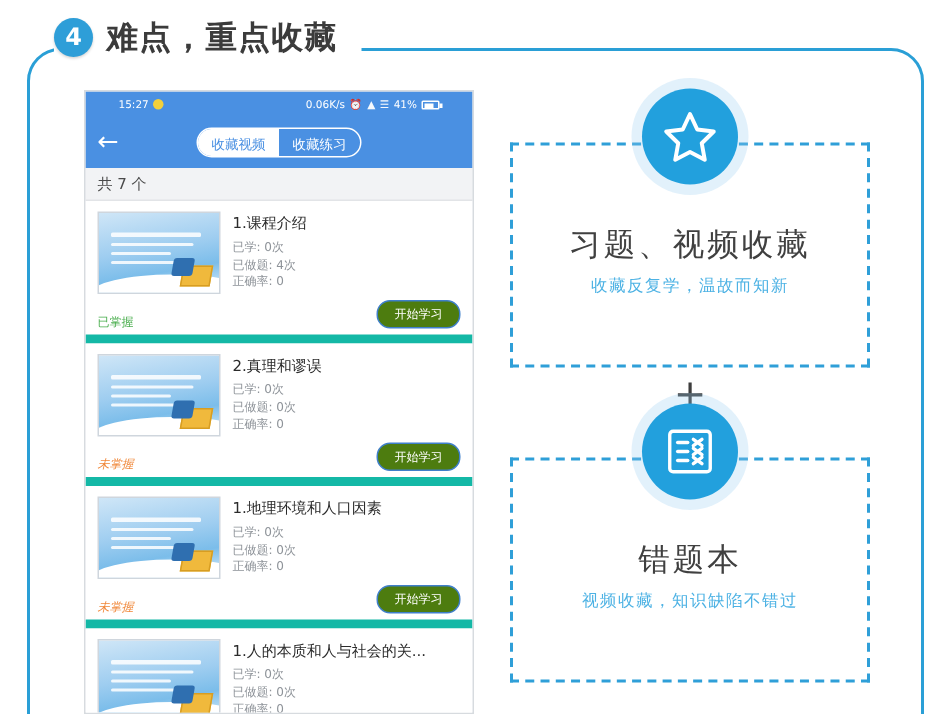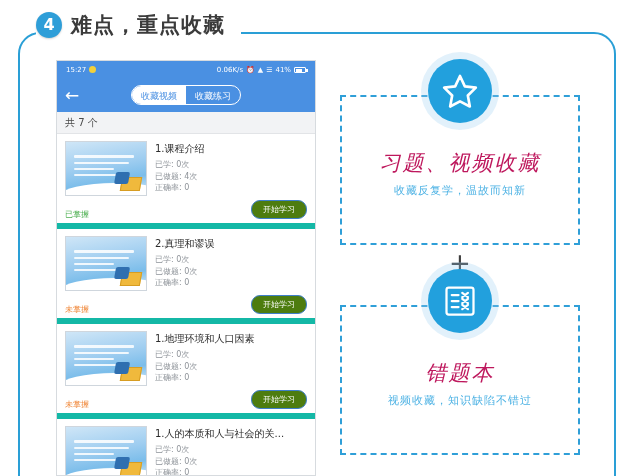--- a/index.html
+++ b/index.html
@@ -58,21 +58,21 @@
     position: absolute;
     left: 56px; top: 60px;
     width: 260px; height: 416px;
     background: #eceef0;
     border: 1px solid #d7dbdf;
     overflow: hidden;
   }
   .statusbar {
     height: 17px; background: #4a90e2;
     display: flex; align-items: center; justify-content: space-between;
-    padding: 0 9px;
+    padding: 0 22px;
     color: #ffffff; font-size: 7px;
   }
   .sb-left { display: flex; align-items: center; gap: 3px; }
   .sb-right { display: flex; align-items: center; gap: 3px; margin-left: 22px; }
   .sb-dot { width: 7px; height: 7px; border-radius: 50%; background: #f2d03b; }
   .sb-ico { font-size: 7px; opacity: .95; }
   .batt {
     display: inline-block; width: 12px; height: 6px;
     border: 1px solid #fff; border-radius: 1px;
     position: relative;
@@ -160,21 +160,21 @@
     white-space: nowrap; overflow: hidden; text-overflow: ellipsis;
   }
   .stat { font-size: 8px; color: #8e9399; line-height: 1.45; }
 
   .card-bottom {
     display: flex; align-items: center; justify-content: space-between;
     margin-top: 4px; height: 18px;
   }
   .mastery { font-size: 8px; margin-top: 10px; }
   .mastery.mastered { color: #4caf50; }
-  .mastery.not-mastered { color: #f0883a; }
+  .mastery.not-mastered { color: #f0883a; font-style: italic; }
   .start-btn {
     background: #4d7c0f; color: #ffffff;
     font-size: 8px; border-radius: 9px;
     padding: 3px 11px; white-space: nowrap;
     border: 1px solid #3f7fca;
   }
 
   
   .feature {
     position: absolute;
@@ -198,23 +198,22 @@
   .feature.bottom .feature-icon { top: -38px; }
 
   .feature-text {
     position: absolute; left: 0; right: 0;
     text-align: center;
   }
   .feature.top .feature-text { top: 52px; }
   .feature.bottom .feature-text { top: 52px; }
 
   .feature-title {
-    font-size: 21px; color: #be185d; letter-spacing: 2px;
+    font-size: 21px; color: #404040; letter-spacing: 2px;
     margin-bottom: 6px;
-    font-style: italic;
   }
   .feature-sub {
     font-size: 11px; color: #4db2e4; letter-spacing: 1px;
   }
 
   .plus-sep {
     position: absolute;
     left: 340px; width: 240px; top: 250px;
     text-align: center;
     font-size: 26px; color: #3d3d3d; line-height: 1;

